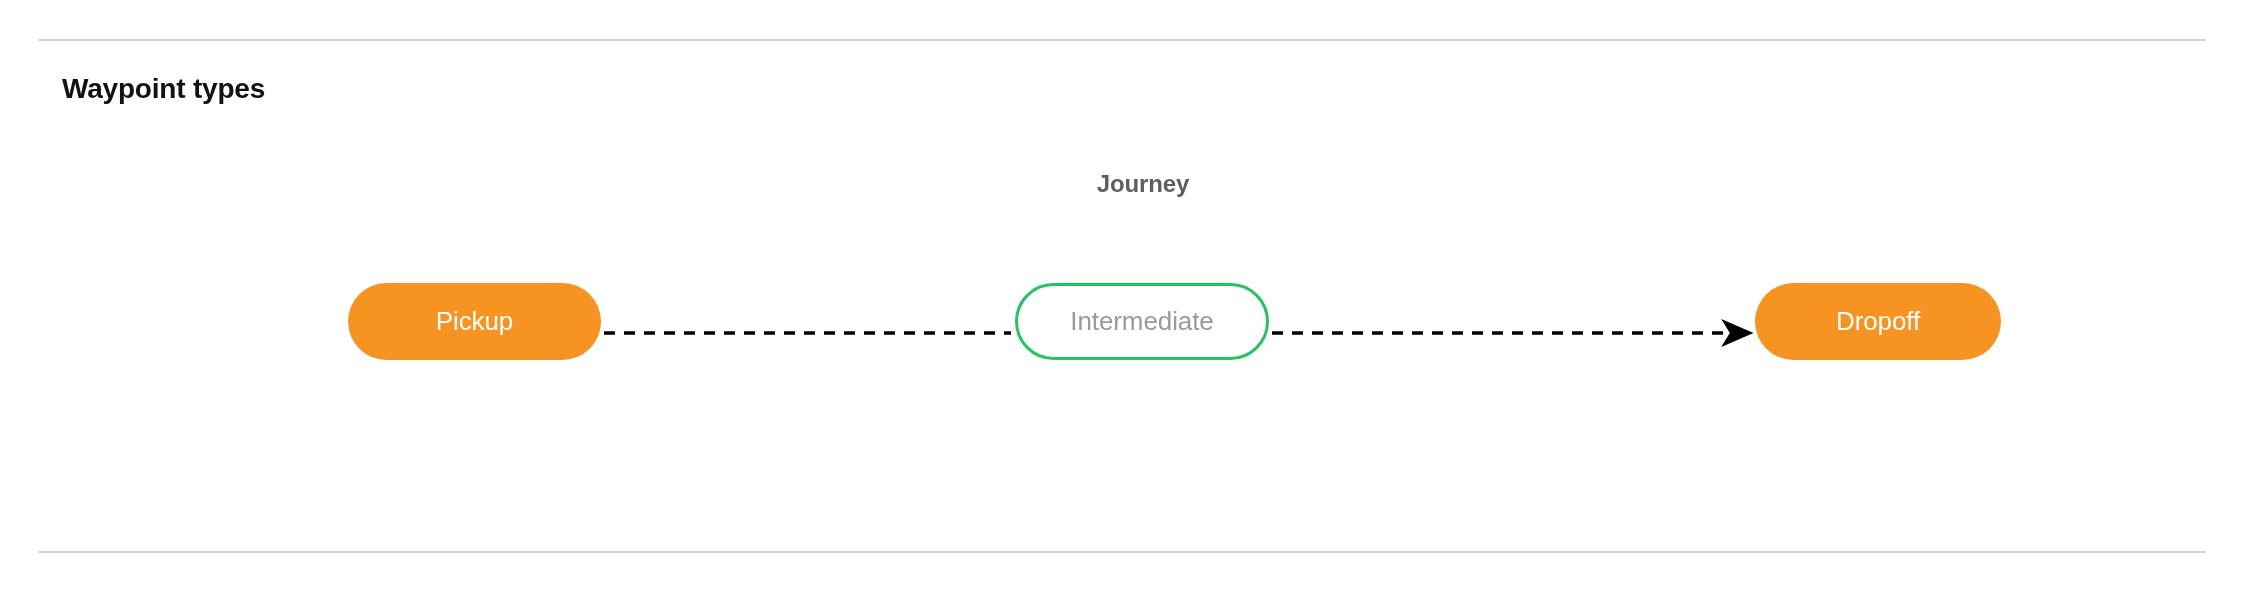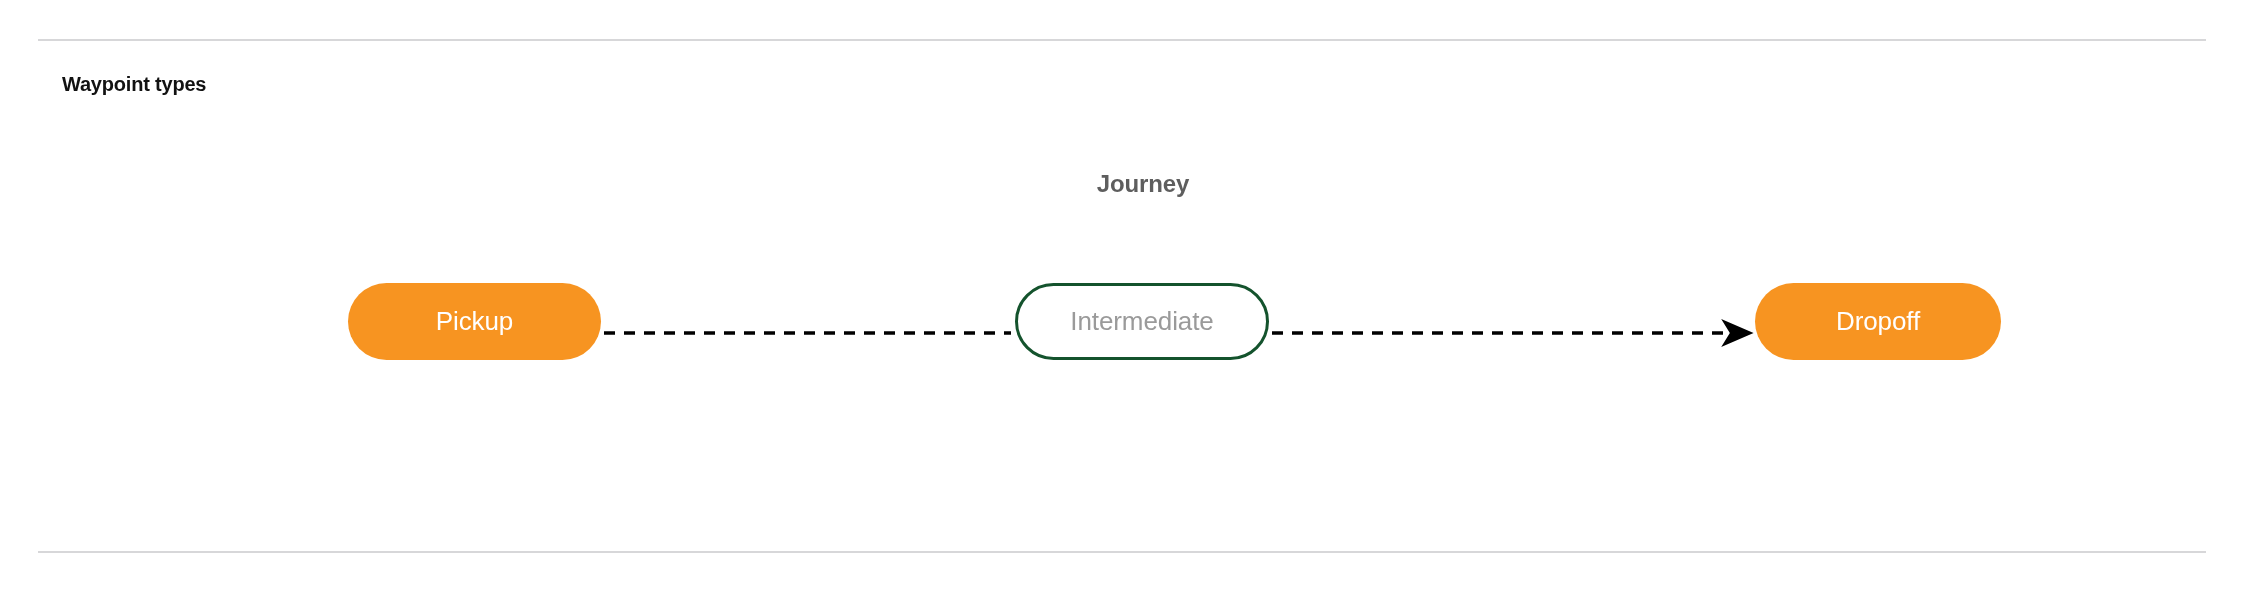--- a/index.html
+++ b/index.html
@@ -22,21 +22,21 @@
     height: 2px;
     background: #d7d7d9;
   }
   .divider.top { top: 39px; }
   .divider.bottom { top: 551px; }
 
   .page-title {
     position: absolute;
     left: 62px;
     top: 73px;
-    font-size: 20px;
+    font-size: 28px;
     font-weight: bold;
     color: #121212;
     letter-spacing: -0.2px;
     white-space: nowrap;
   }
 
   .diagram {
     position: absolute;
     left: 0;
     top: 0;
@@ -85,21 +85,21 @@
     left: 348px;
     width: 253px;
     background: #f79421;
     color: #ffffff;
   }
 
   .node-intermediate {
     left: 1015px;
     width: 254px;
     background: #ffffff;
-    border: 3px solid #14532d;
+    border: 3px solid #22c55e;
     color: #9a9a9a;
   }
 
   .node-dropoff {
     left: 1755px;
     width: 246px;
     background: #f79421;
     color: #ffffff;
     text-align: center;
   }

